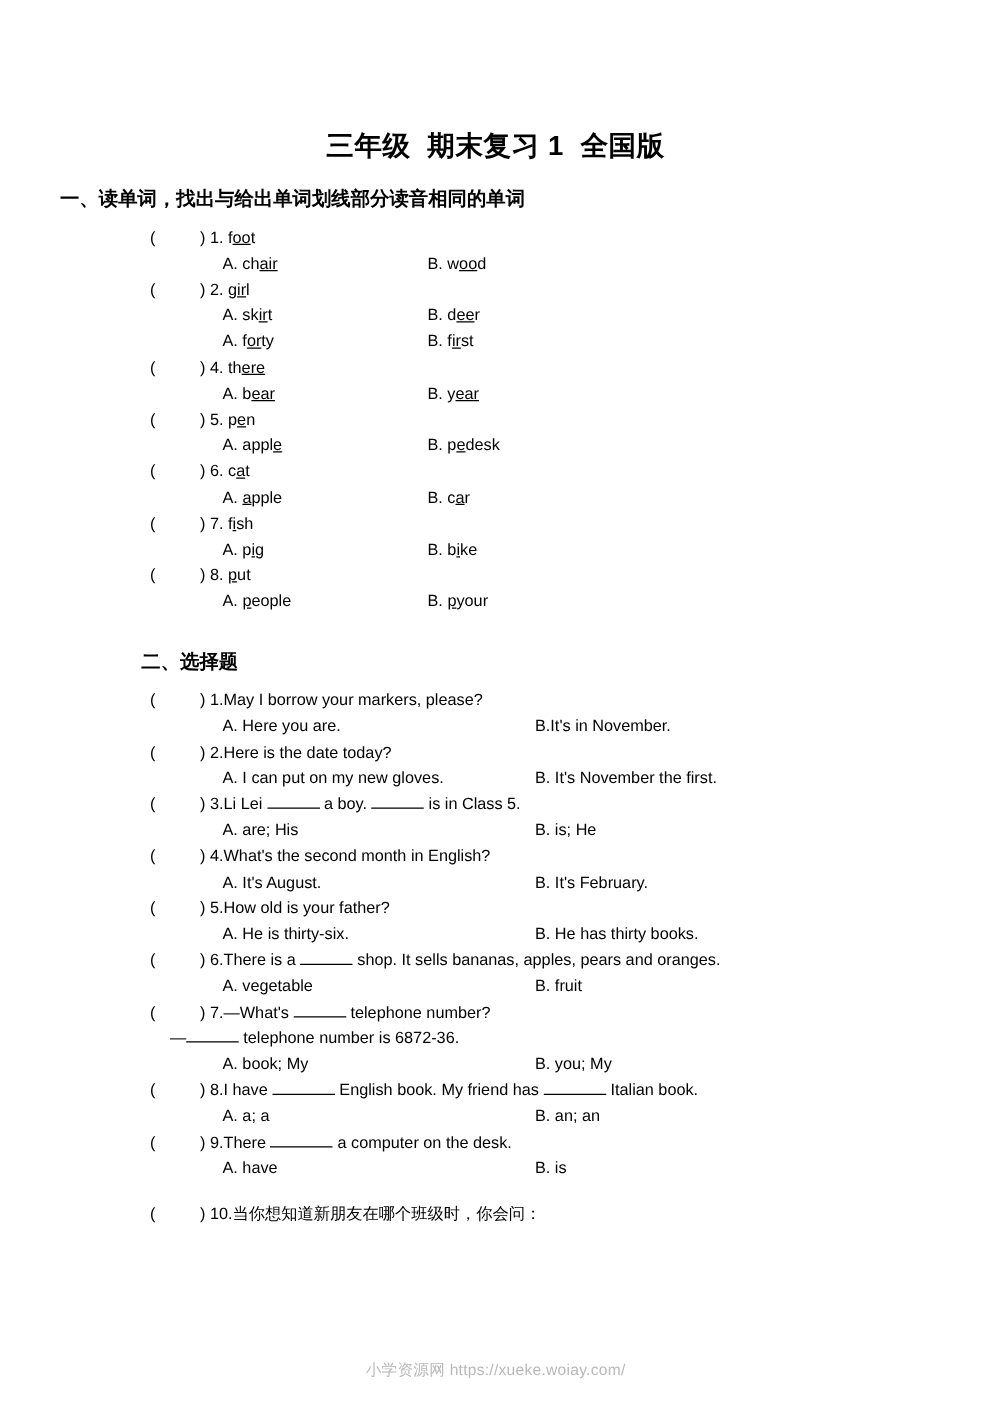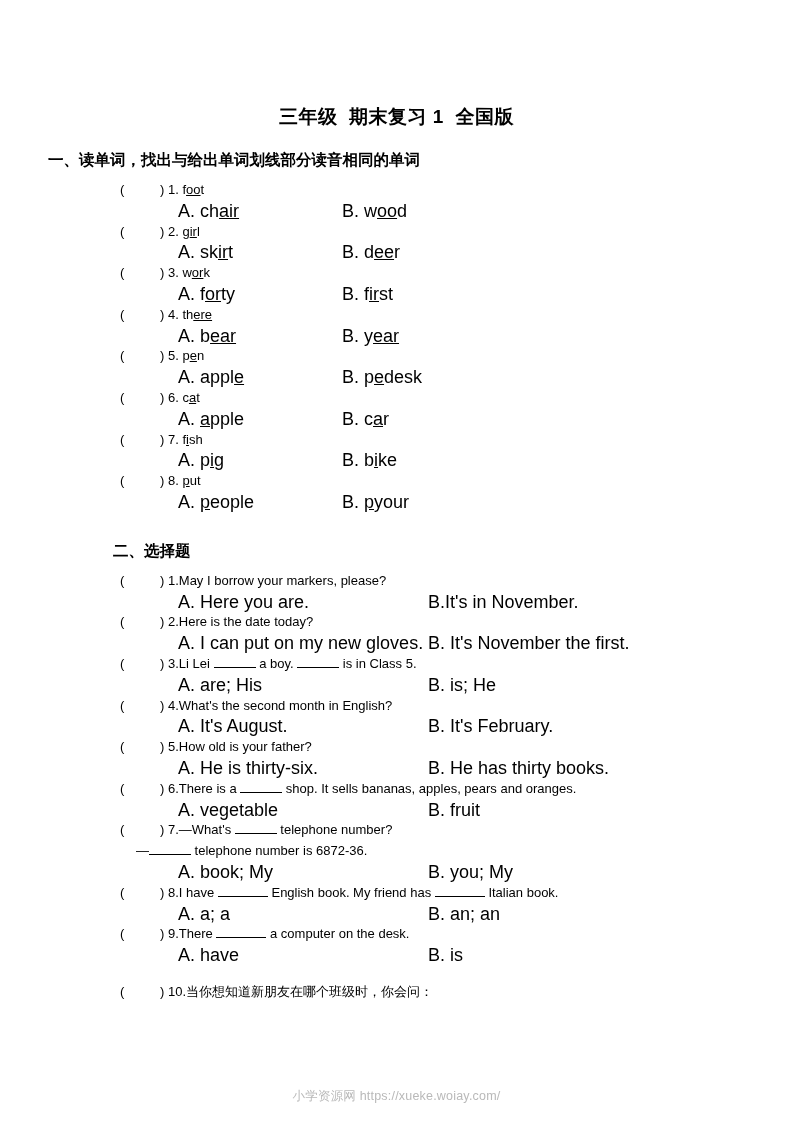--- a/index.html
+++ b/index.html
@@ -17,21 +17,21 @@
   }
   .page {
     position: absolute;
     inset: 0;
     padding: 0;
   }
 
   
   .doc-title {
     text-align: center;
-    font-size: 19px;
+    font-size: 22px;
     font-weight: bold;
     letter-spacing: 0.5px;
     margin: 0;
     padding-top: 105px;
     line-height: 24px;
     white-space: pre;
   }
 
   
   .section-heading {
@@ -58,21 +58,21 @@
   .q-stem {
     font-size: 13px;
     line-height: 20.8px;
     white-space: pre;
     padding-left: 120px;
     text-indent: 0;
   }
   .paren-open { display: inline-block; width: 40px; }
 
   .q-options {
-    font-size: 18px;
+    font-size: 13px;
     line-height: 20.8px;
     white-space: pre;
     padding-left: 178px;
     display: flex;
   }
   .opt-a { display: inline-block; }
   #section-1 .opt-a { width: 164px; }
   #section-2 .opt-a { width: 250px; }
   .opt-b { display: inline-block; }
 
@@ -129,21 +129,20 @@
 
       <li class="q-item">
         <div class="q-stem"><span class="paren-open">(</span><span>)</span> <span>2.</span> <span>g</span><u>ir</u><span>l</span></div>
         <div class="q-options">
           <span class="opt-a"><span>A. sk</span><u>ir</u><span>t</span></span>
           <span class="opt-b"><span>B. d</span><u>ee</u><span>r</span></span>
         </div>
       </li>
 
       <li class="q-item">
-        <div class="q-stem"><span class="paren-open">(</span><span>)</span> <span>3.</span> <span>w</span><u>or</u><span>k</span></div>
         <div class="q-options">
           <span class="opt-a"><span>A. f</span><u>or</u><span>ty</span></span>
           <span class="opt-b"><span>B. f</span><u>ir</u><span>st</span></span>
         </div>
       </li>
 
       <li class="q-item">
         <div class="q-stem"><span class="paren-open">(</span><span>)</span> <span>4.</span> <span>th</span><u>ere</u><span></span></div>
         <div class="q-options">
           <span class="opt-a"><span>A. b</span><u>ear</u><span></span></span>

